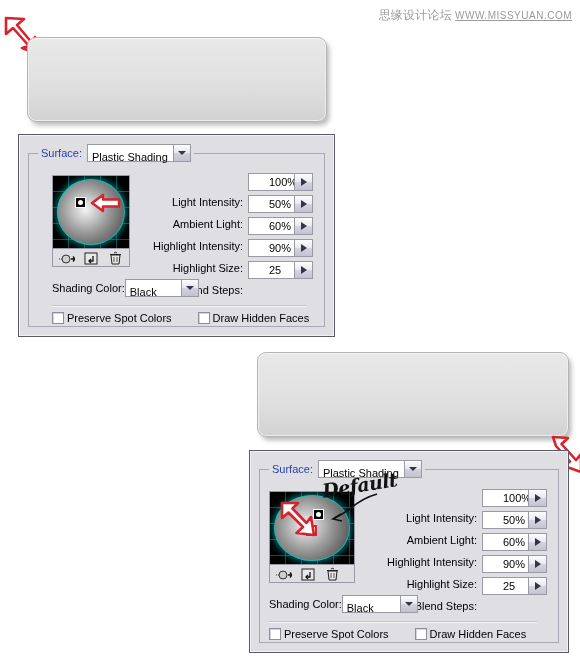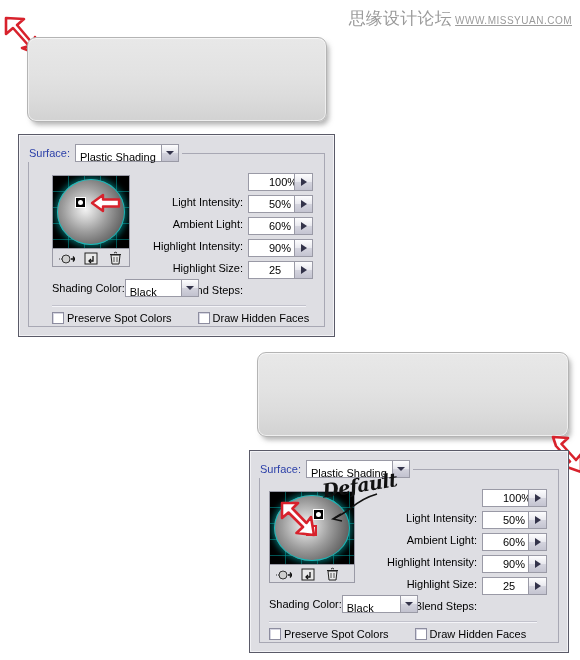--- a/index.html
+++ b/index.html
@@ -19,21 +19,21 @@
   
   .watermark {
     position: absolute;
     right: 8px;
     top: 7px;
     font-size: 11px;
     color: #9a9a9a;
     letter-spacing: 0.2px;
     white-space: nowrap;
   }
-  .watermark .wm-cn { font-size: 17px; }
+  .watermark .wm-cn { font-size: 12px; }
   .watermark .wm-url { font-size: 10px; letter-spacing: .5px; text-decoration: underline; }
 
   
   .gbutton {
     position: absolute;
     border-radius: 9px;
     background: linear-gradient(180deg, #e8e8e8 0%, #e2e2e2 45%, #dcdcdc 70%, #d2d2d2 100%);
     border: 1px solid #b4b4b4;
     box-shadow:
       inset 0 1px 0 #f6f6f6,
@@ -66,21 +66,21 @@
     position: absolute;
     left: 2px; top: 11px; right: 2px; bottom: 2px;
     border: 1px solid #a8a8b4;
     box-sizing: border-box;
     background: transparent;
   }
 
   
   .surface-row {
     position: absolute;
-    left: 0;
+    left: 12px;
     top: 2px;
     display: flex;
     align-items: center;
     gap: 5px;
     background: #dedee3;
     padding: 0 3px;
     z-index: 4;
   }
   .surface-label {
     color: #2b3fa8;

